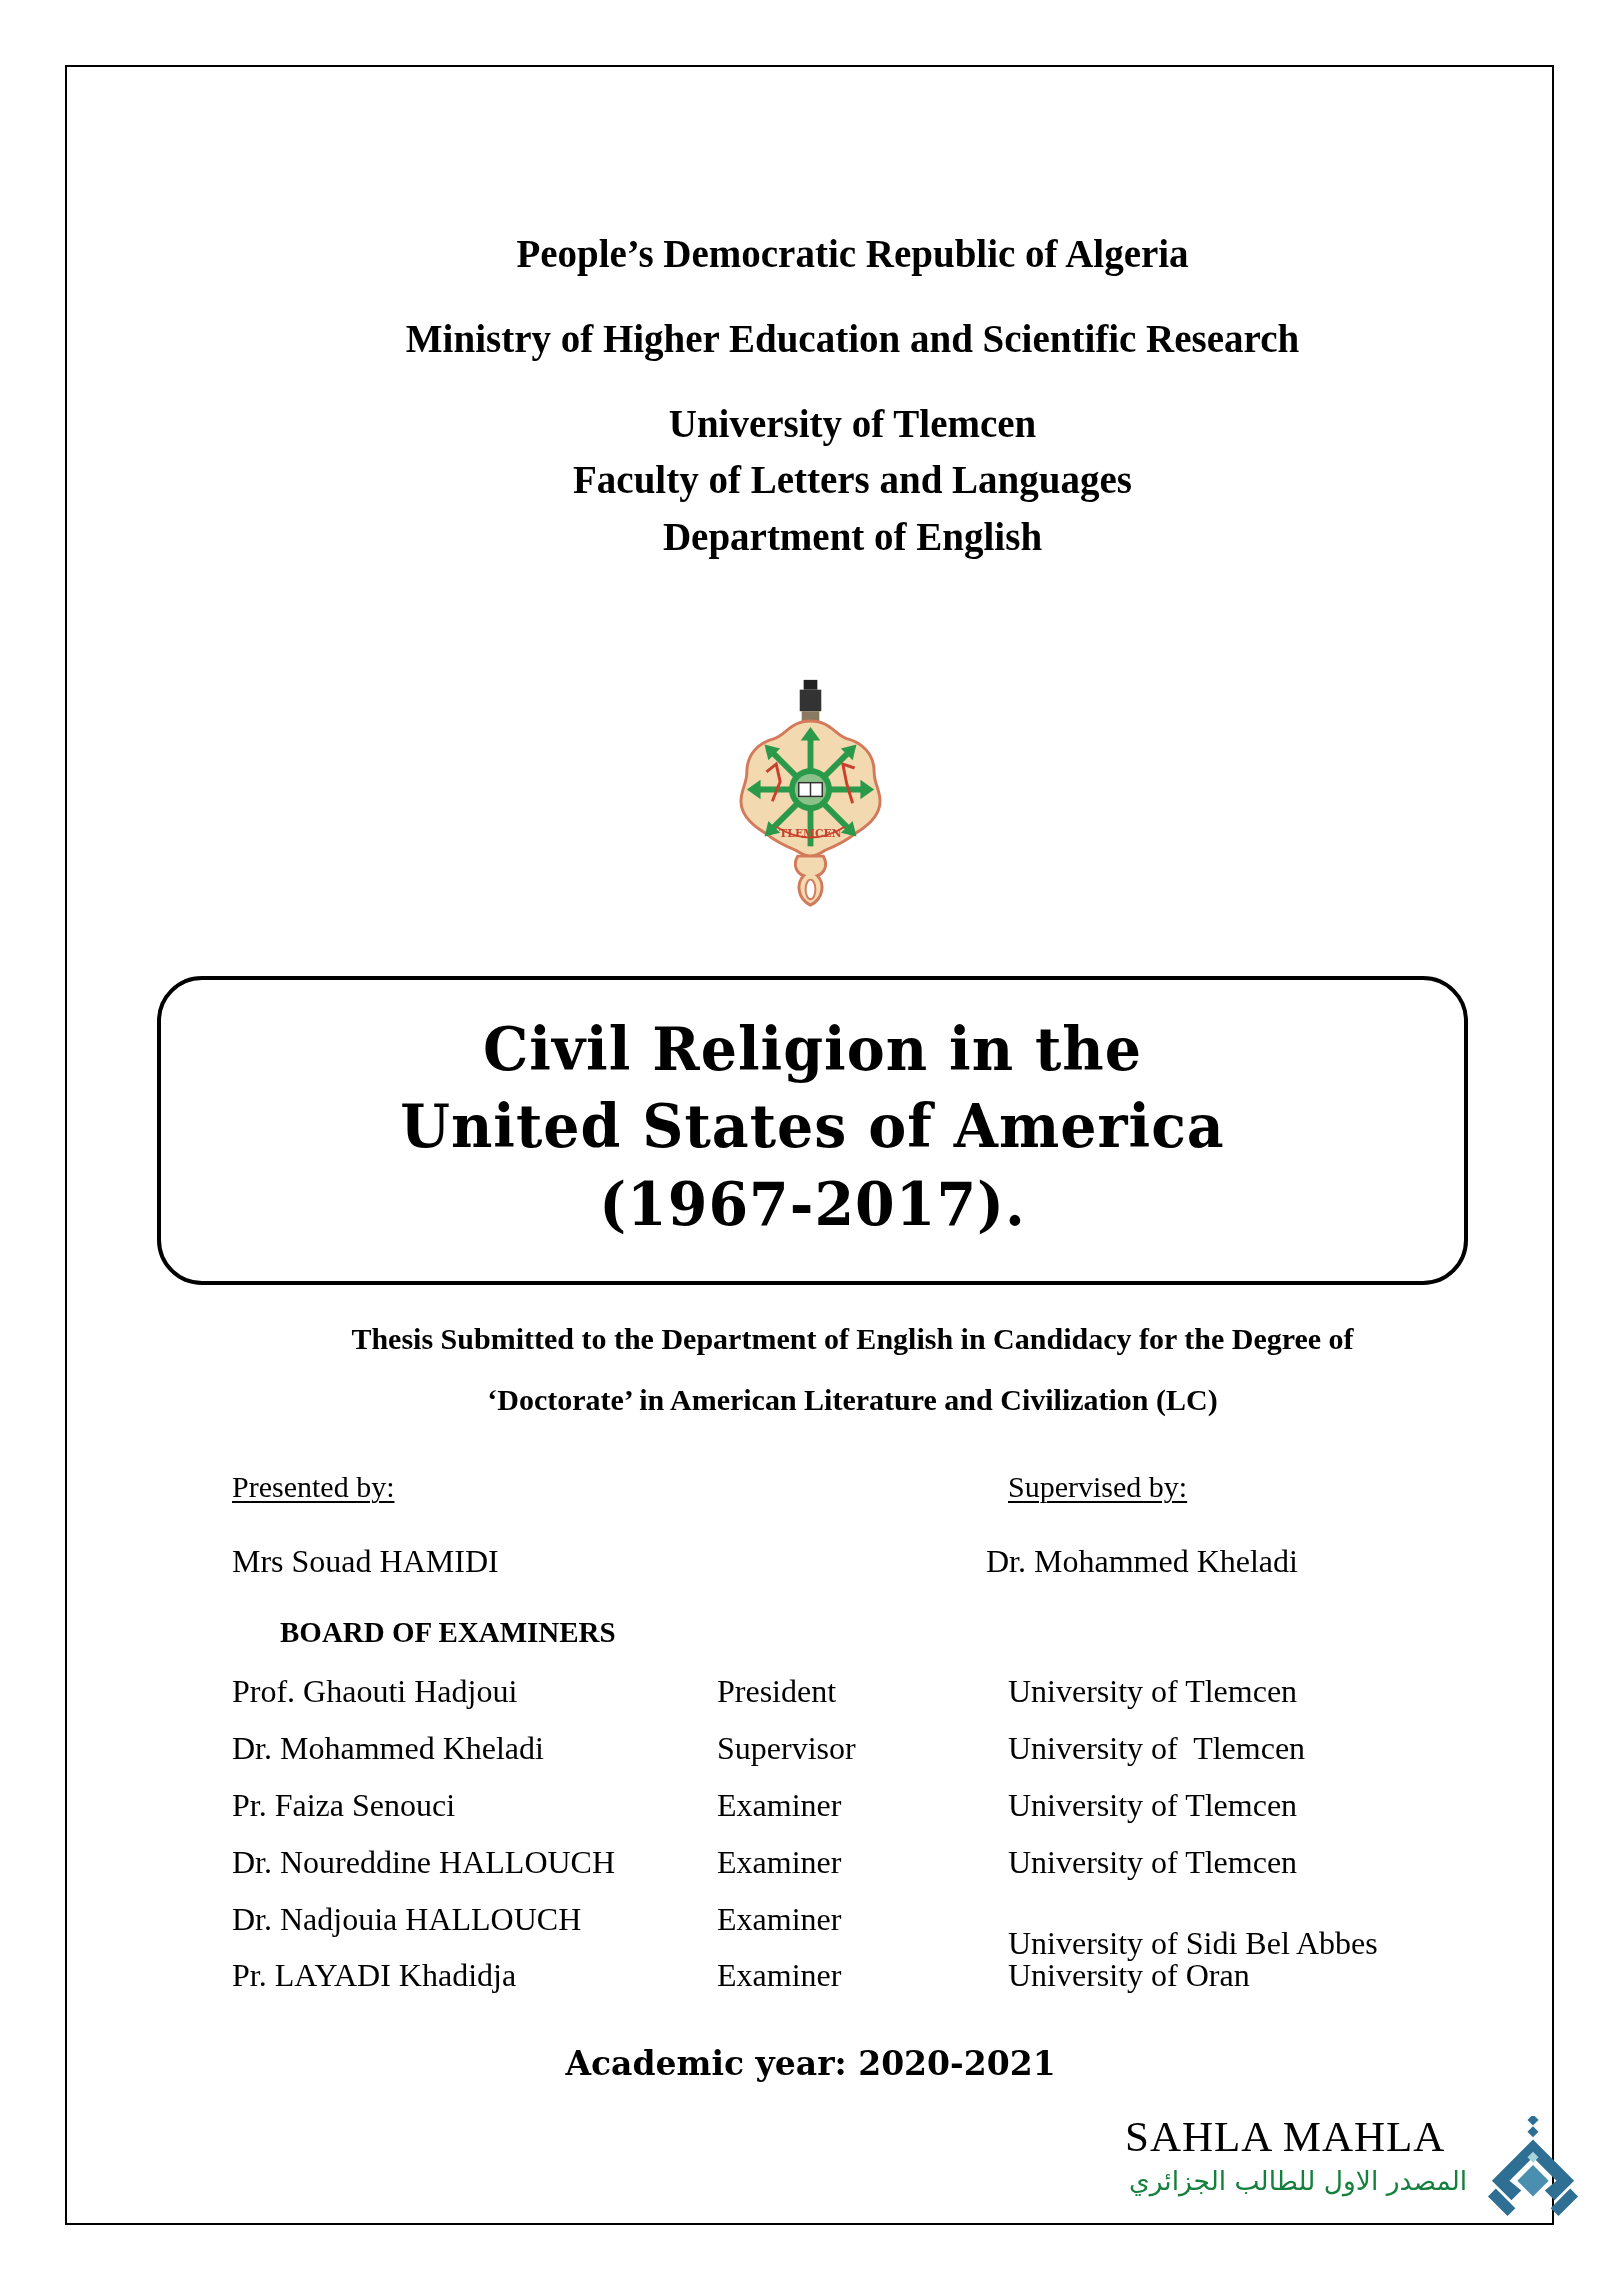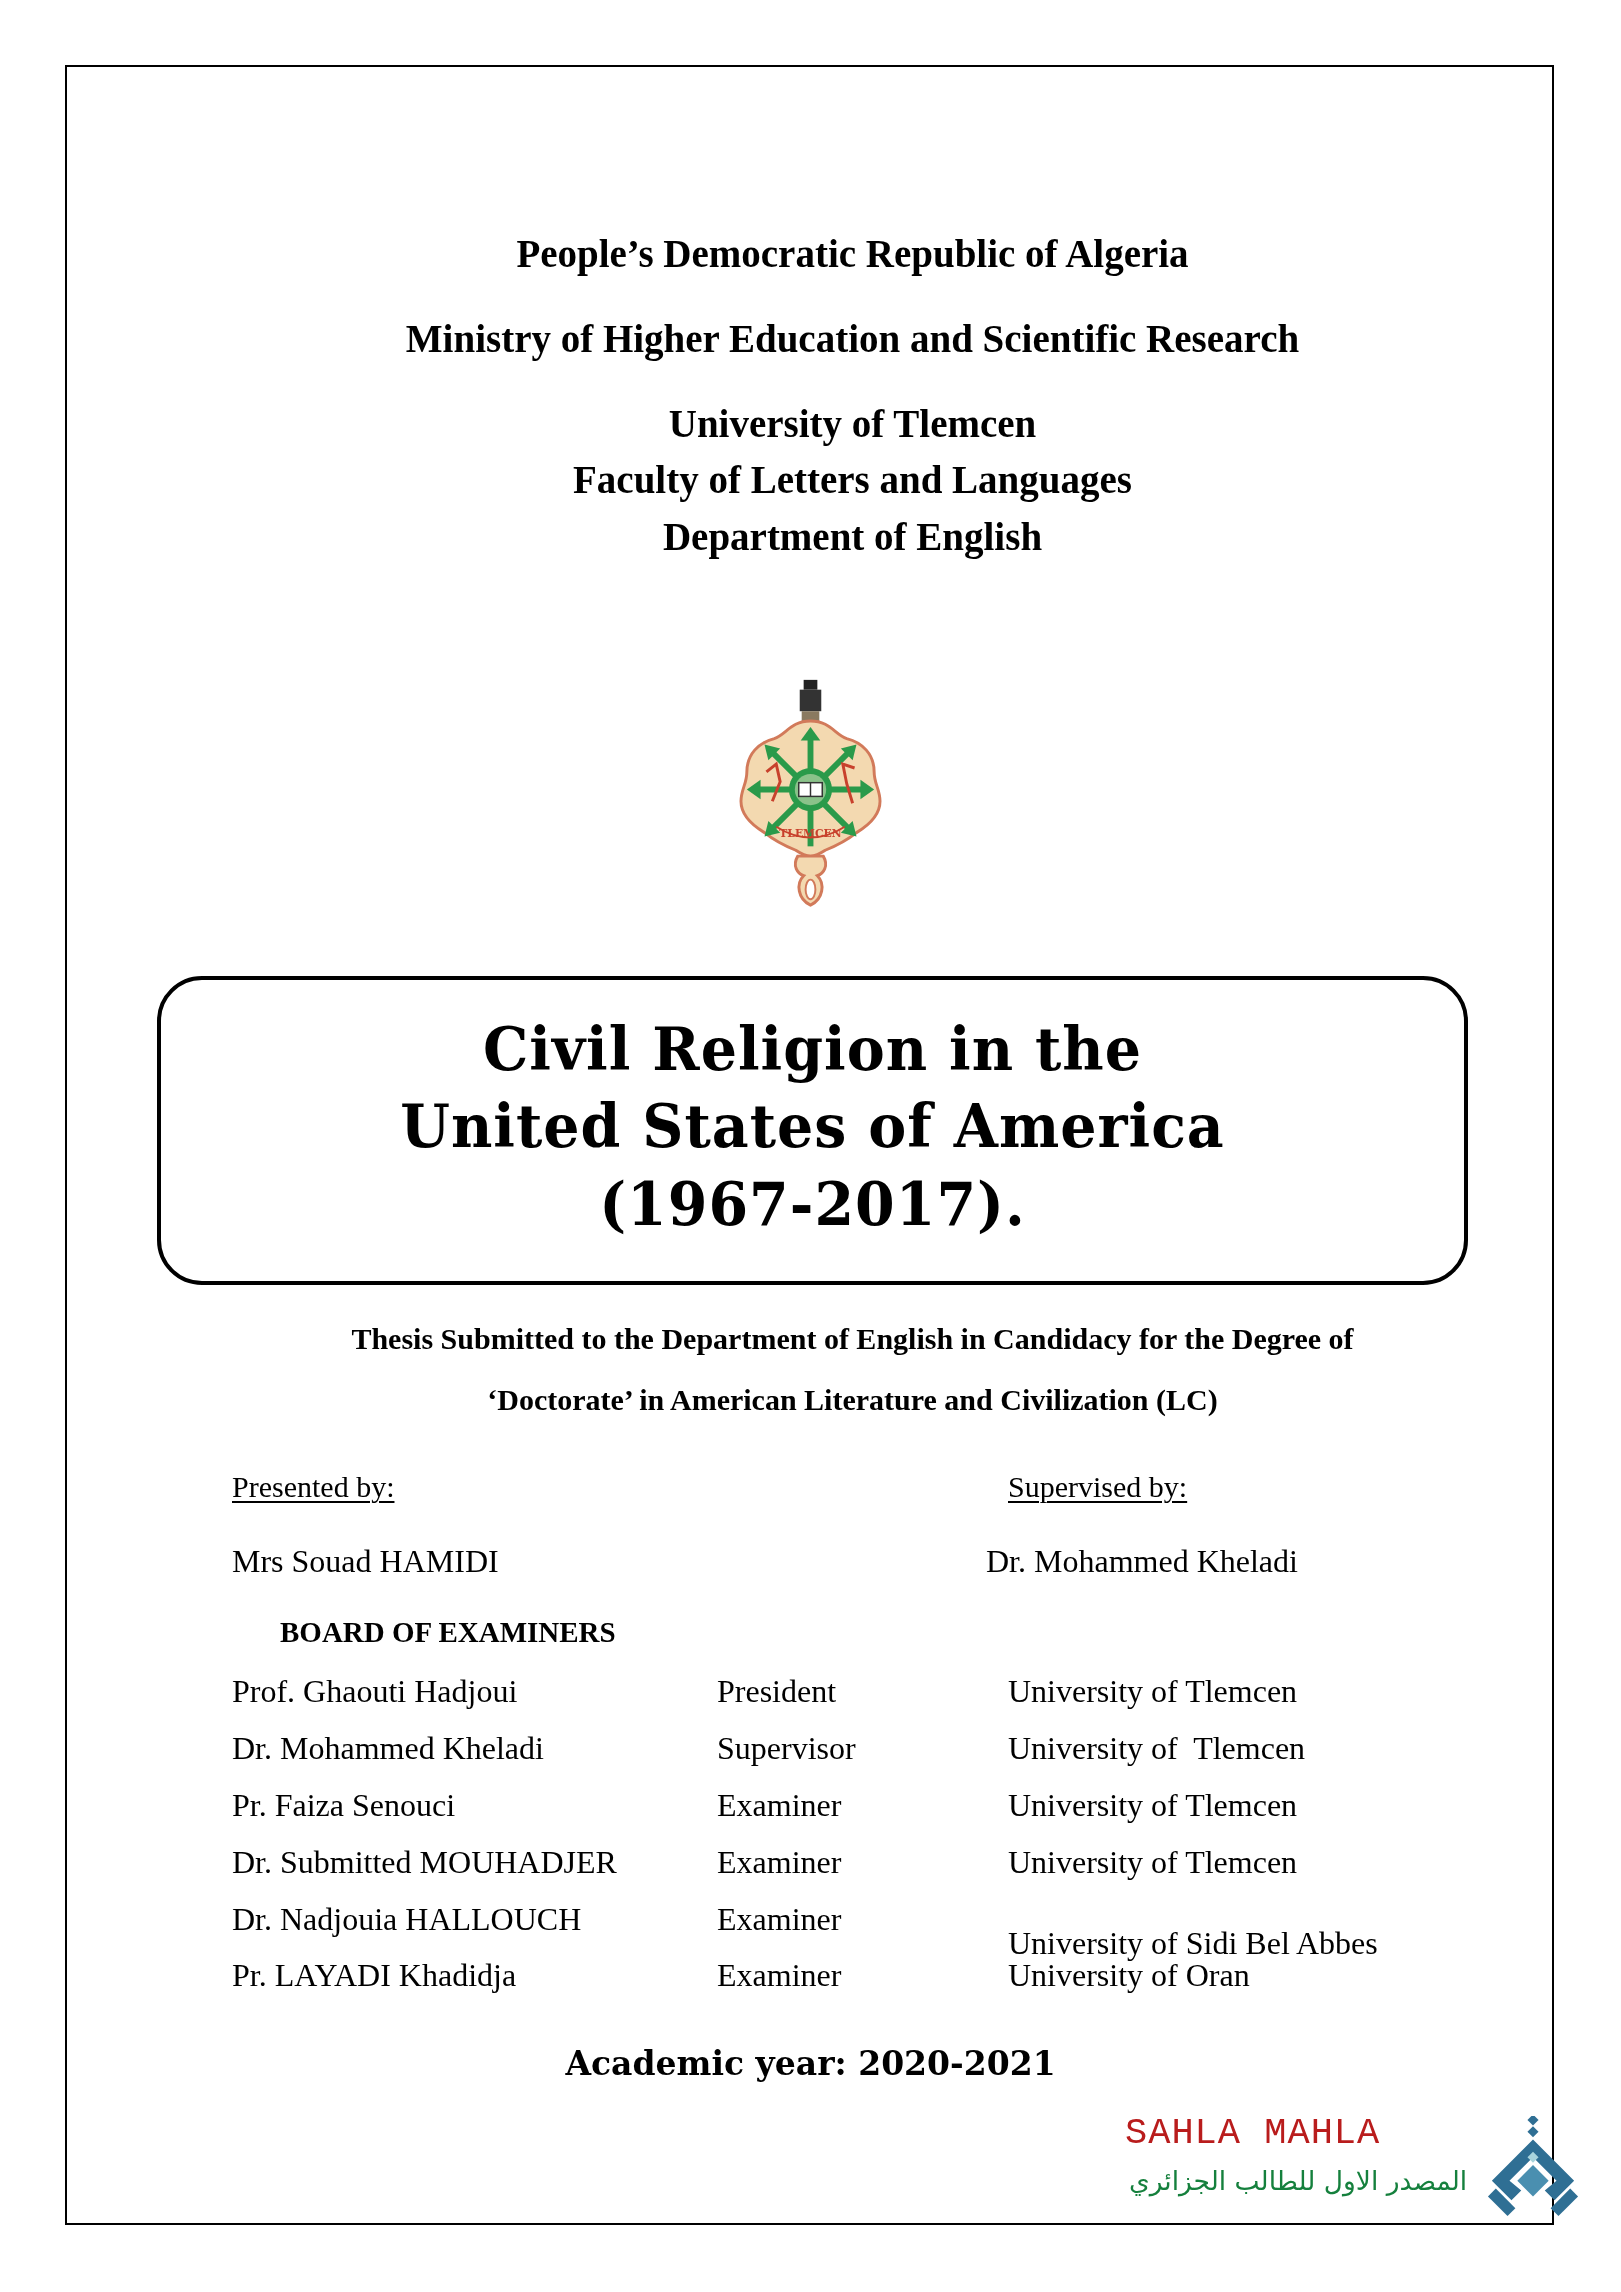--- a/index.html
+++ b/index.html
@@ -25,22 +25,22 @@
 
   .label-u { position: absolute; font-weight: normal; font-size: 30px; text-decoration: underline;
              text-underline-offset: 3.9px; text-decoration-thickness: 2px; white-space: nowrap; }
   .plain { position: absolute; font-size: 32px; white-space: nowrap; }
   .board-head { position: absolute; font-weight: bold; font-size: 29px; white-space: nowrap; }
 
   .academic { position: absolute; left: 0; width: 1621px; text-align: center; top: 2044px;
               font-family: "DejaVu Serif", serif; font-weight: bold; font-size: 33px; white-space: nowrap; }
 
   .watermark { position: absolute; left: 1125px; top: 2112px; width: 461px; height: 108px; }
-  .wm-text { position: absolute; left: 0; top: 0; font-family: Liberation Mono, monospace;
-             font-size: 37px; color: #b91c1c; letter-spacing: 1px; white-space: nowrap; }
+  .wm-text { position: absolute; left: 0; top: 0; font-family: Liberation Serif, serif;
+             font-size: 43px; color: #000000; letter-spacing: 1px; white-space: nowrap; }
   .wm-arabic { position: absolute; left: 3.9px; top: 53px; font-family: "DejaVu Sans", sans-serif;
                font-size: 26.5px; color: #15803d; white-space: nowrap; direction: rtl; }
 </style>
 </head>
 <body>
 
 <div class="page-frame"></div>
 
 <div class="center-line h-top" style="top:231px;">People’s Democratic Republic of Algeria</div>
 <div class="center-line h-top" style="top:316px;">Ministry of Higher Education and Scientific Research</div>
@@ -113,21 +113,21 @@
     <div class="plain" style="left:232px; top:1730px;">Dr. Mohammed Kheladi</div>
     <div class="plain" style="left:717px; top:1730px;">Supervisor</div>
     <div class="plain" style="left:1008px; top:1730px; white-space:pre;">University of  Tlemcen</div>
   </div>
   <div>
     <div class="plain" style="left:232px; top:1787px;">Pr. Faiza Senouci</div>
     <div class="plain" style="left:717px; top:1787px;">Examiner</div>
     <div class="plain" style="left:1008px; top:1787px;">University of Tlemcen</div>
   </div>
   <div>
-    <div class="plain" style="left:232px; top:1844px;">Dr. Submitted MOUHADJER</div>
+    <div class="plain" style="left:232px; top:1844px;">Dr. Noureddine HALLOUCH</div>
     <div class="plain" style="left:717px; top:1844px;">Examiner</div>
     <div class="plain" style="left:1008px; top:1844px;">University of Tlemcen</div>
   </div>
   <div>
     <div class="plain" style="left:232px; top:1901px;">Dr. Nadjouia HALLOUCH</div>
     <div class="plain" style="left:717px; top:1901px;">Examiner</div>
     <div class="plain" style="left:1008px; top:1901px;margin-top:24px;">University of Sidi Bel Abbes</div>
   </div>
   <div>
     <div class="plain" style="left:232px; top:1957px;">Pr. LAYADI Khadidja</div>

